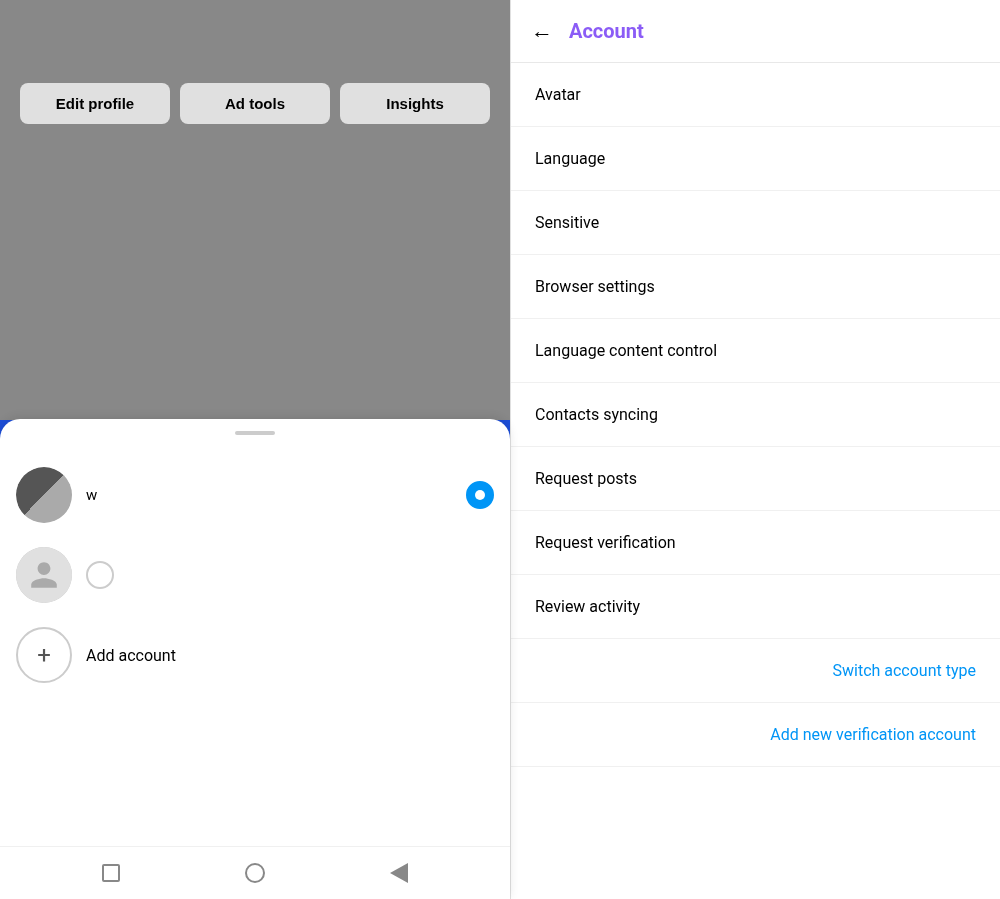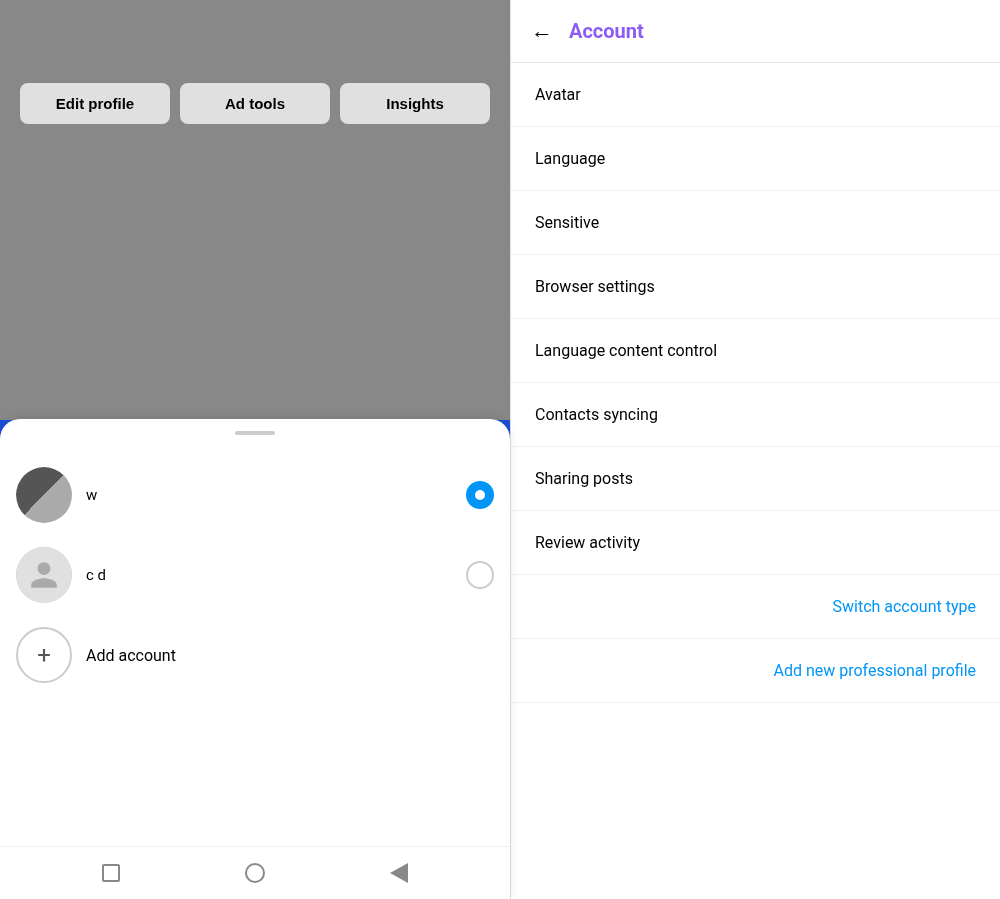--- a/index.html
+++ b/index.html
@@ -289,21 +289,20 @@
       </div>
 
       <div class="account-item">
         <div class="account-avatar">
           <div class="avatar-placeholder">
             <svg viewBox="0 0 24 24" xmlns="http://www.w3.org/2000/svg">
               <path d="M12 12c2.7 0 4.8-2.1 4.8-4.8S14.7 2.4 12 2.4 7.2 4.5 7.2 7.2 9.3 12 12 12zm0 2.4c-3.2 0-9.6 1.6-9.6 4.8v2.4h19.2v-2.4c0-3.2-6.4-4.8-9.6-4.8z"></path>
             </svg>
           </div>
         </div>
-        <span class="account-name">c    d</span>
         <div class="radio-btn"></div>
       </div>
 
       <div class="add-account-item">
         <div class="add-icon-circle">+</div>
         <span class="add-account-label">Add account</span>
       </div>
     </div>
 
     <div class="android-nav">
@@ -320,18 +319,19 @@
     <span class="header-title">Account</span>
   </div>
 
   <div class="menu-list">
     <div class="menu-item">Avatar</div>
     <div class="menu-item">Language</div>
     <div class="menu-item">Sensitive</div>
     <div class="menu-item">Browser settings</div>
     <div class="menu-item">Language content control</div>
     <div class="menu-item">Contacts syncing</div>
-    <div class="menu-item">Sharing posts</div>
+    <div class="menu-item">Request posts</div>
+    <div class="menu-item">Request verification</div>
     <div class="menu-item">Review activity</div>
     <div class="menu-item blue">Switch account type</div>
-    <div class="menu-item blue">Add new professional profile</div>
+    <div class="menu-item blue">Add new verification account</div>
   </div>
 </div>
 
 </body></html>

